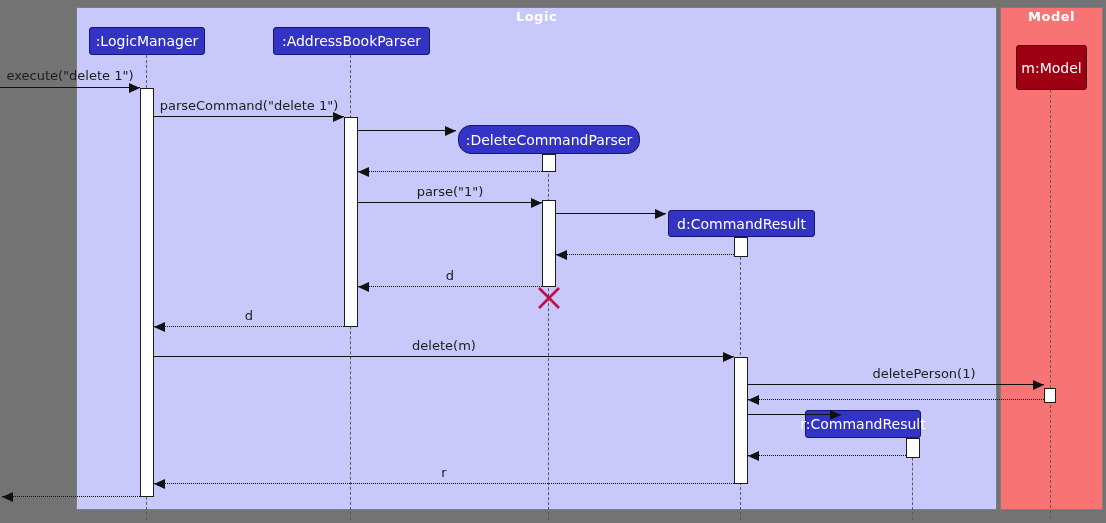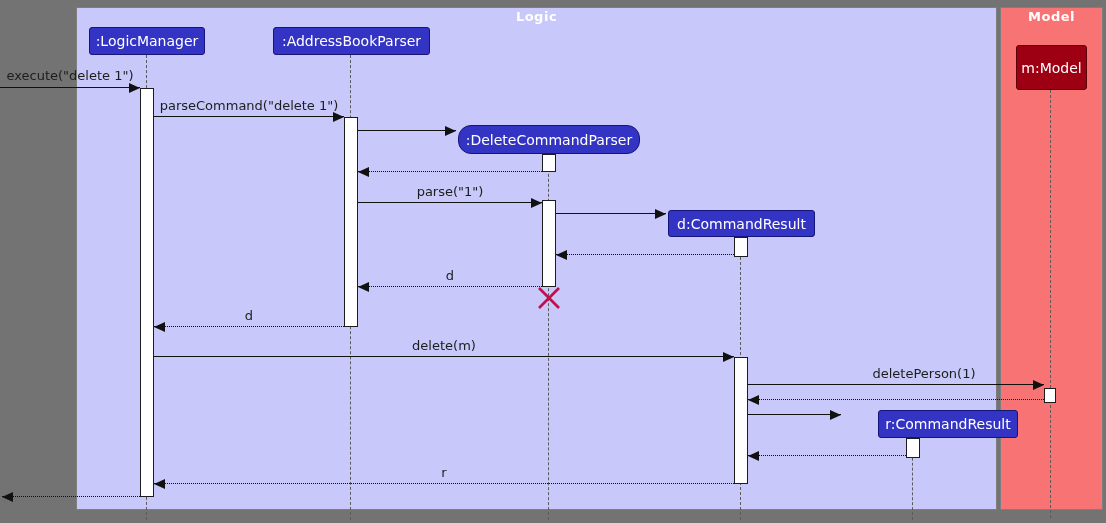--- a/index.html
+++ b/index.html
@@ -62,21 +62,21 @@
   <div class="lifeline" style="left:350px;top:55px;height:465px;"></div>
   <div class="lifeline" style="left:548px;top:154px;height:366px;"></div>
   <div class="lifeline" style="left:740px;top:237px;height:283px;"></div>
   <div class="lifeline" style="left:912px;top:438px;height:82px;"></div>
   <div class="lifeline" style="left:1050px;top:55px;height:463px;"></div>
 
   <div class="pbox logic" style="left:89px;top:27px;width:116px;height:28px;">:LogicManager</div>
   <div class="pbox logic" style="left:273px;top:27px;width:157px;height:28px;">:AddressBookParser</div>
   <div class="pbox logic" style="left:458px;top:125px;width:182px;height:29px;border-radius:13px;">:DeleteCommandParser</div>
   <div class="pbox logic" style="left:668px;top:210px;width:147px;height:27px;">d:CommandResult</div>
-  <div class="pbox logic" style="left:878px;top:410px;width:140px;height:28px;">r:CommandResult</div>
+  <div class="pbox logic" style="left:805px;top:410px;width:116px;height:28px;">r:CommandResult</div>
   <div class="pbox model" style="left:1016px;top:45px;width:71px;height:45px;">m:Model</div>
 
   <div class="act" style="left:140px;top:88px;width:14px;height:409px;"></div>
   <div class="act" style="left:344px;top:117px;width:14px;height:210px;"></div>
   <div class="act" style="left:542px;top:154px;width:14px;height:18px;"></div>
   <div class="act" style="left:542px;top:200px;width:14px;height:87px;"></div>
   <div class="act" style="left:734px;top:237px;width:14px;height:20px;"></div>
   <div class="act" style="left:734px;top:357px;width:14px;height:127px;"></div>
   <div class="act" style="left:906px;top:438px;width:14px;height:20px;"></div>
   <div class="act" style="left:1044px;top:388px;width:12px;height:15px;"></div>

